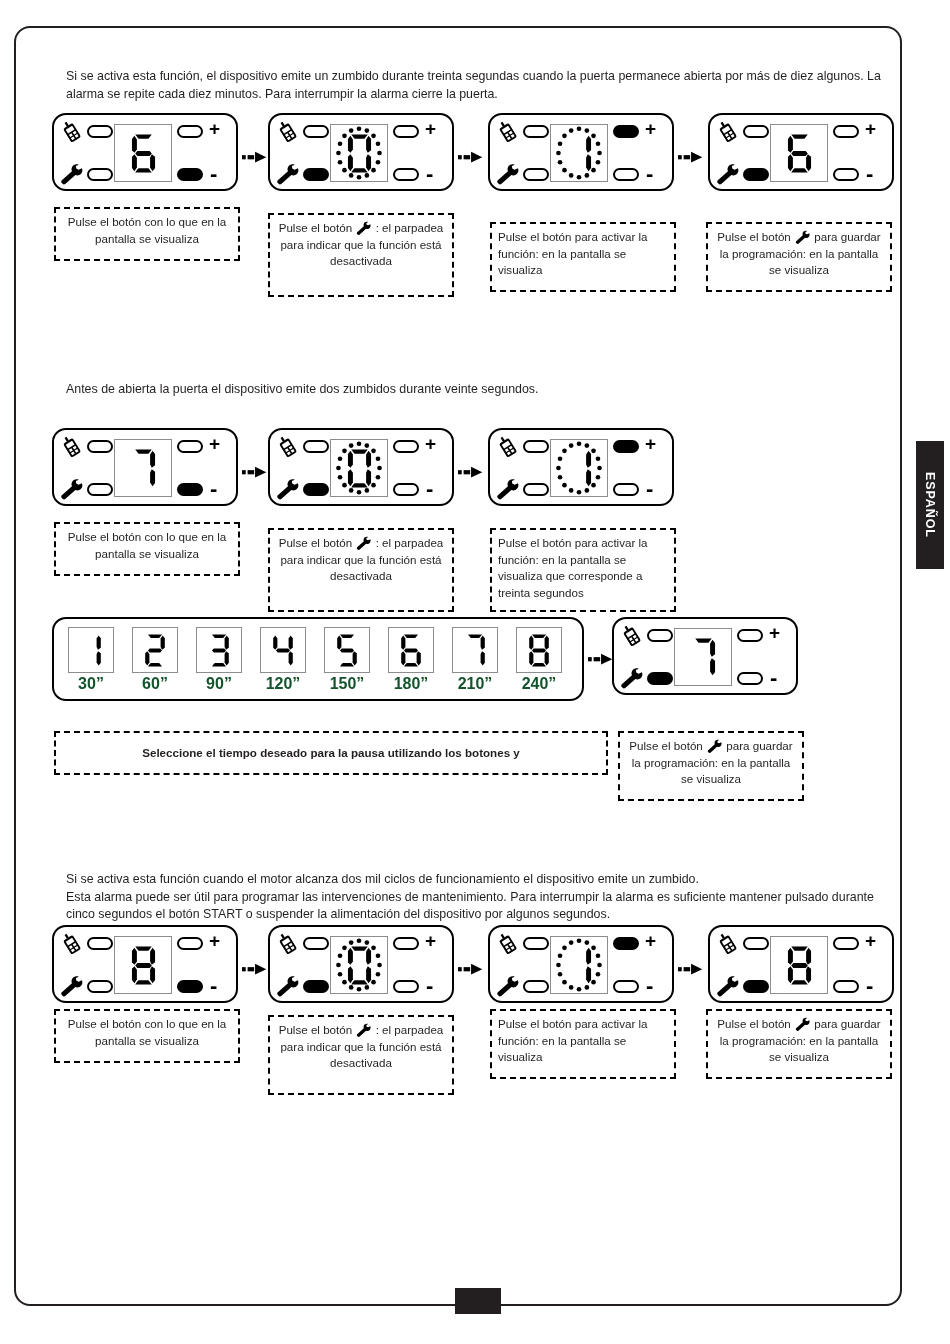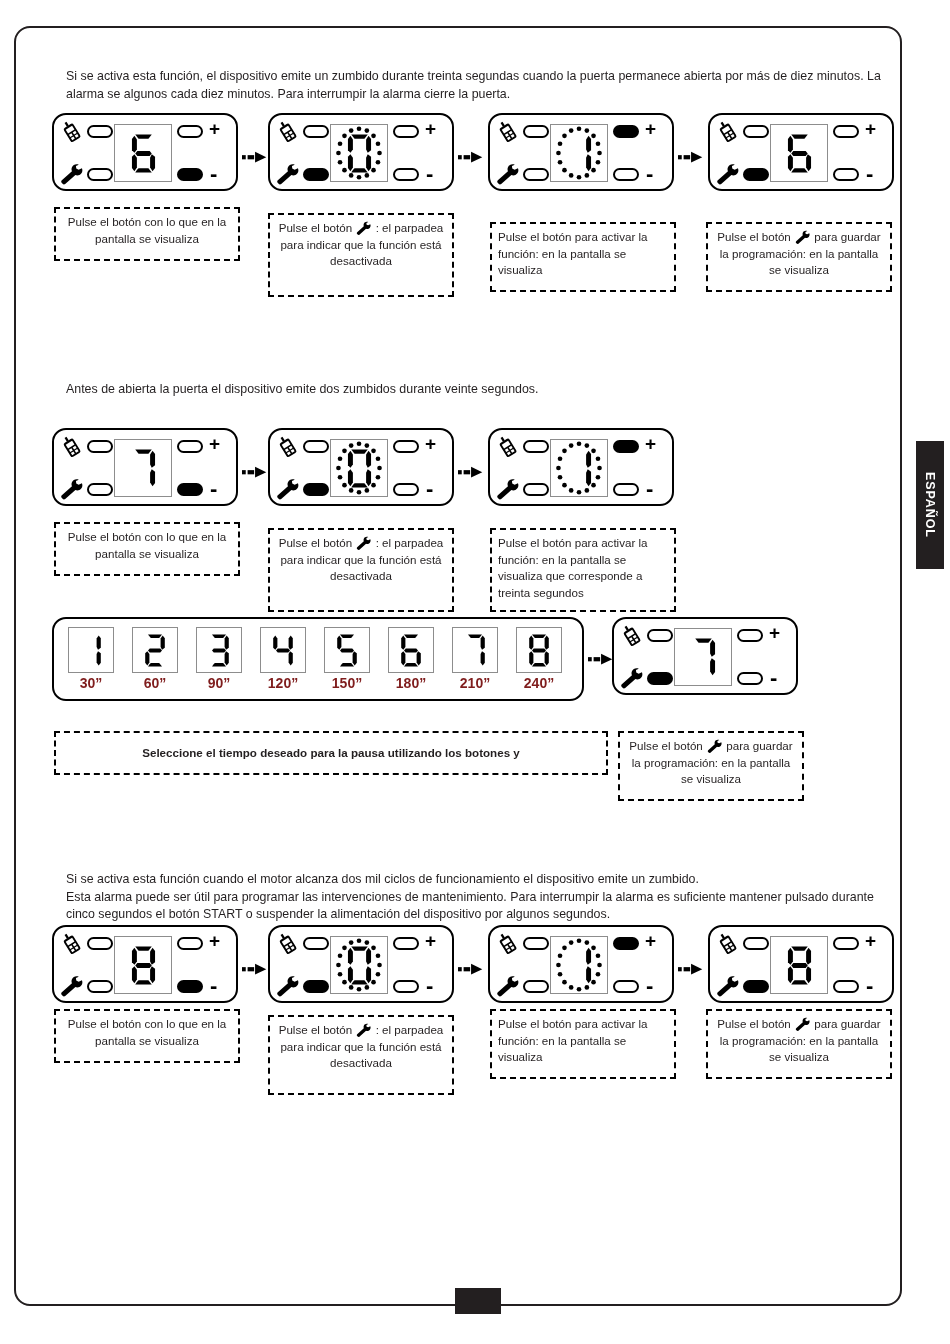--- a/index.html
+++ b/index.html
@@ -38,35 +38,35 @@
 
   
   .caption{position:absolute;border:2px dashed #000;box-sizing:border-box;padding:5px 6px;font-size:11.6px;line-height:16.5px;color:#231f20;text-align:center;}
   .caption .ic{display:inline-block;vertical-align:-4px;width:17px;height:15px;}
   .caption.leftal{text-align:left;}
 
   
   .time-table{position:absolute;left:52px;top:617px;width:532px;height:84px;border:2.4px solid #000;border-radius:14px;box-sizing:border-box;background:#fff;}
   .tcell{position:absolute;top:8px;width:54px;}
   .tbox{width:46px;height:46px;border:1.4px solid #8d8d8d;box-sizing:border-box;margin:0 auto;position:relative;background:#fff;}
-  .tlabel{text-align:center;font-size:14px;font-weight:bold;margin-top:2px;color:#7f1d1d;}
+  .tlabel{text-align:center;font-size:16px;font-weight:bold;margin-top:2px;color:#14532d;}
 </style>
 </head>
 <body>
 
 <div class="page-frame"></div>
 <div class="bottom-tab"></div>
 
 <div class="lang-tab">
   <span>ESPAÑOL</span>
 </div>
 
 <div id="content">
     <div class="para" style="top: 68px; left: 66px;">
-      <div>Si se activa esta función, el dispositivo emite un zumbido durante treinta segundas cuando la puerta permanece abierta por más de diez minutos. La alarma se algunos cada diez minutos. Para interrumpir la alarma cierre la puerta.</div>
+      <div>Si se activa esta función, el dispositivo emite un zumbido durante treinta segundas cuando la puerta permanece abierta por más de diez algunos. La alarma se repite cada diez minutos. Para interrumpir la alarma cierre la puerta.</div>
     </div>
     <div class="para" style="top: 381px; left: 66px;">
       <div>Antes de abierta la puerta el dispositivo emite dos zumbidos durante veinte segundos.</div>
     </div>
     <div class="para" style="top: 871px; left: 66px;">
       <div>Si se activa esta función cuando el motor alcanza dos mil ciclos de funcionamiento el dispositivo emite un zumbido.</div>
       <div>Esta alarma puede ser útil para programar las intervenciones de mantenimiento. Para interrumpir la alarma es suficiente mantener pulsado durante cinco segundos el botón START o suspender la alimentación del dispositivo por algunos segundos.</div>
     </div>
     <div class="device" style="left: 52px; top: 113px;">
       <span class="tx-icon"><svg viewBox="0 0 34 32" width="26" height="24">

